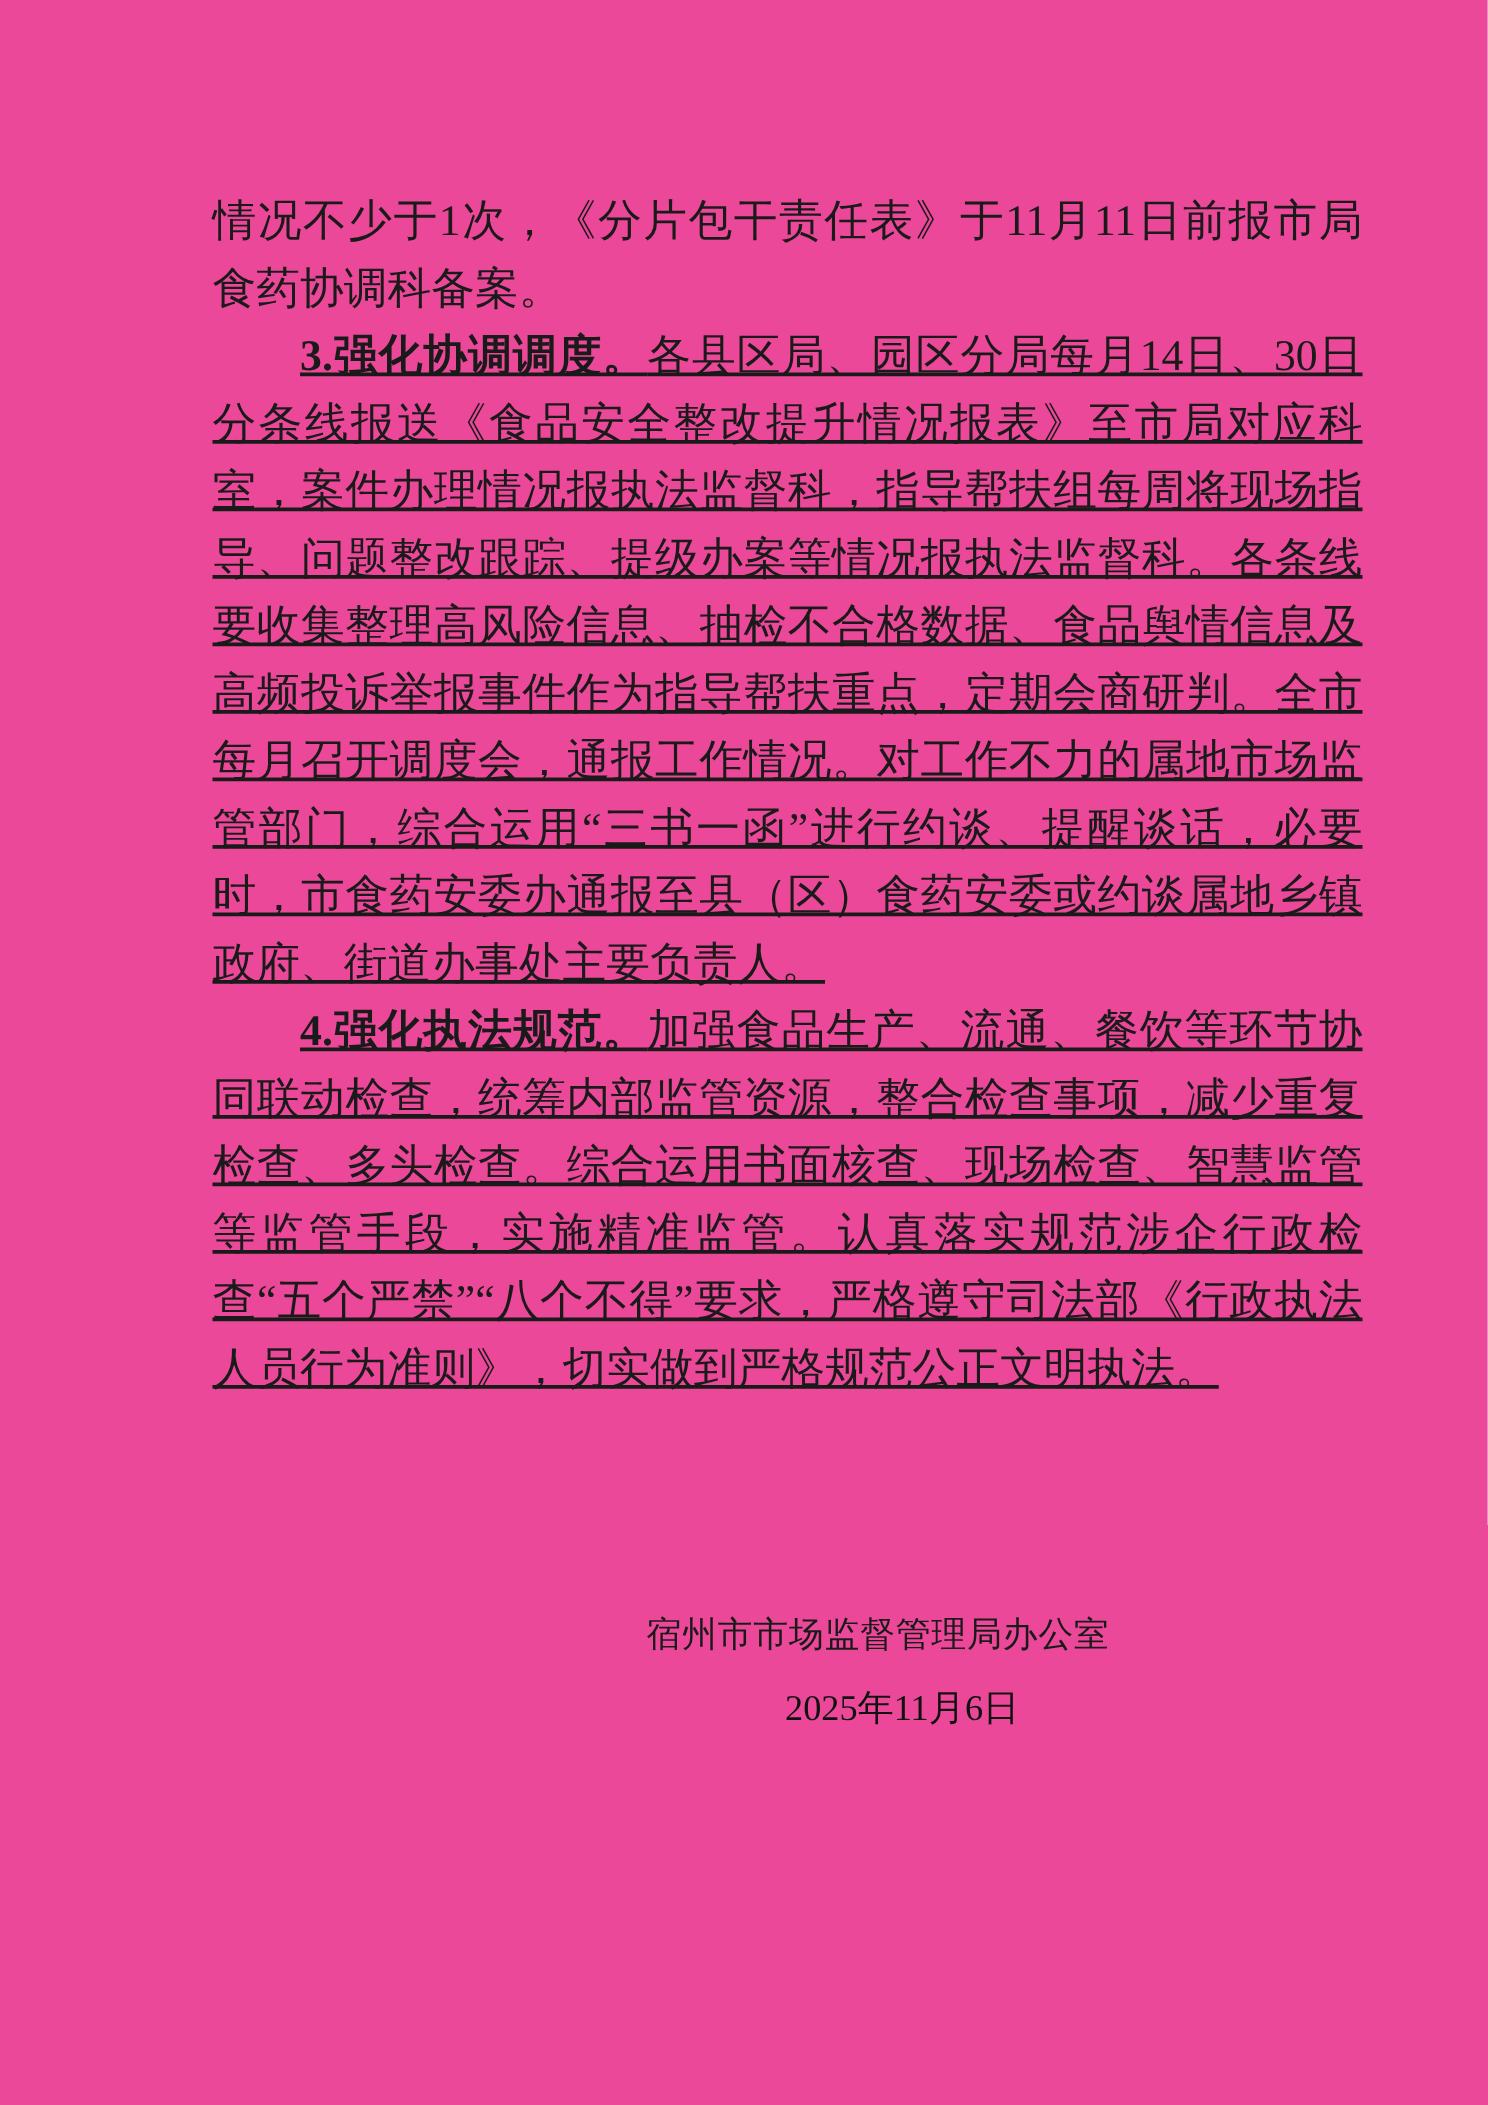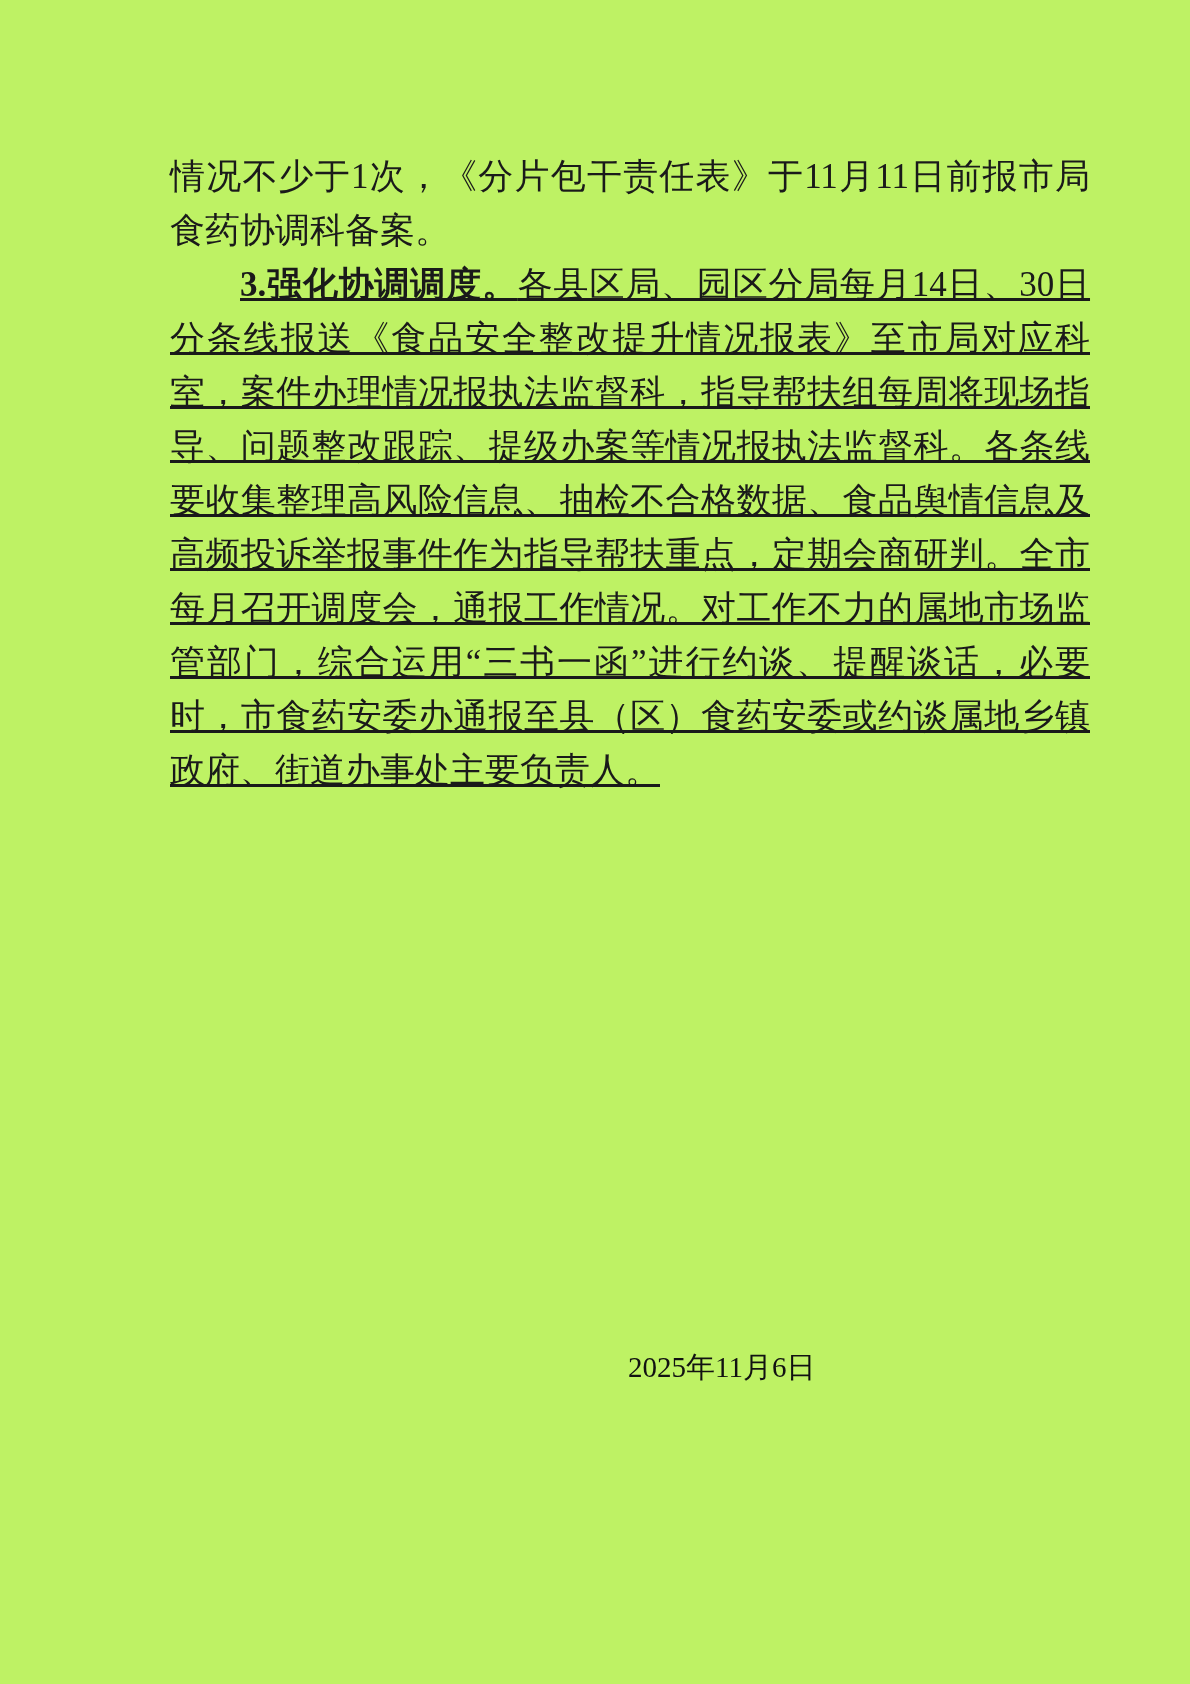--- a/index.html
+++ b/index.html
@@ -13,21 +13,21 @@
     height: 1684px;
     position: relative;
     font-family: "Liberation Serif", "DejaVu Serif", serif;
     color: #1a1a1a;
     overflow: hidden;
   }
 
   .page {
     position: absolute;
     inset: 0;
-    background: #bef264;
+    background: #ec4899;
   }
 
   .doc-body {
     position: absolute;
     left: 170px;
     top: 150px;
     width: 920px;
   }
 
   .para {
@@ -74,19 +74,21 @@
 <body>
 
 <div class="page">
 
   <div class="doc-body">
 
     <p class="para">情况不少于1次，《分片包干责任表》于11月11日前报市局食药协调科备案。</p>
 
     <p class="para indent"><span class="para-heading">3.强化协调调度。</span><span>各县区局、园区分局每月14日、30日分条线报送《食品安全整改提升情况报表》至市局对应科室，案件办理情况报执法监督科，指导帮扶组每周将现场指导、问题整改跟踪、提级办案等情况报执法监督科。各条线要收集整理高风险信息、抽检不合格数据、食品舆情信息及高频投诉举报事件作为指导帮扶重点，定期会商研判。全市每月召开调度会，通报工作情况。对工作不力的属地市场监管部门，综合运用“三书一函”进行约谈、提醒谈话，必要时，市食药安委办通报至县（区）食药安委或约谈属地乡镇政府、街道办事处主要负责人。</span></p>
 
+    <p class="para indent"><span class="para-heading">4.强化执法规范。</span><span>加强食品生产、流通、餐饮等环节协同联动检查，统筹内部监管资源，整合检查事项，减少重复检查、多头检查。综合运用书面核查、现场检查、智慧监管等监管手段，实施精准监管。认真落实规范涉企行政检查“五个严禁”“八个不得”要求，严格遵守司法部《行政执法人员行为准则》，切实做到严格规范公正文明执法。</span></p>
 
   </div>
 
+  <div class="sig-office">宿州市市场监督管理局办公室</div>
 
   <div class="sig-date">2025年11月6日</div>
 
 </div>
 
 </body></html>

